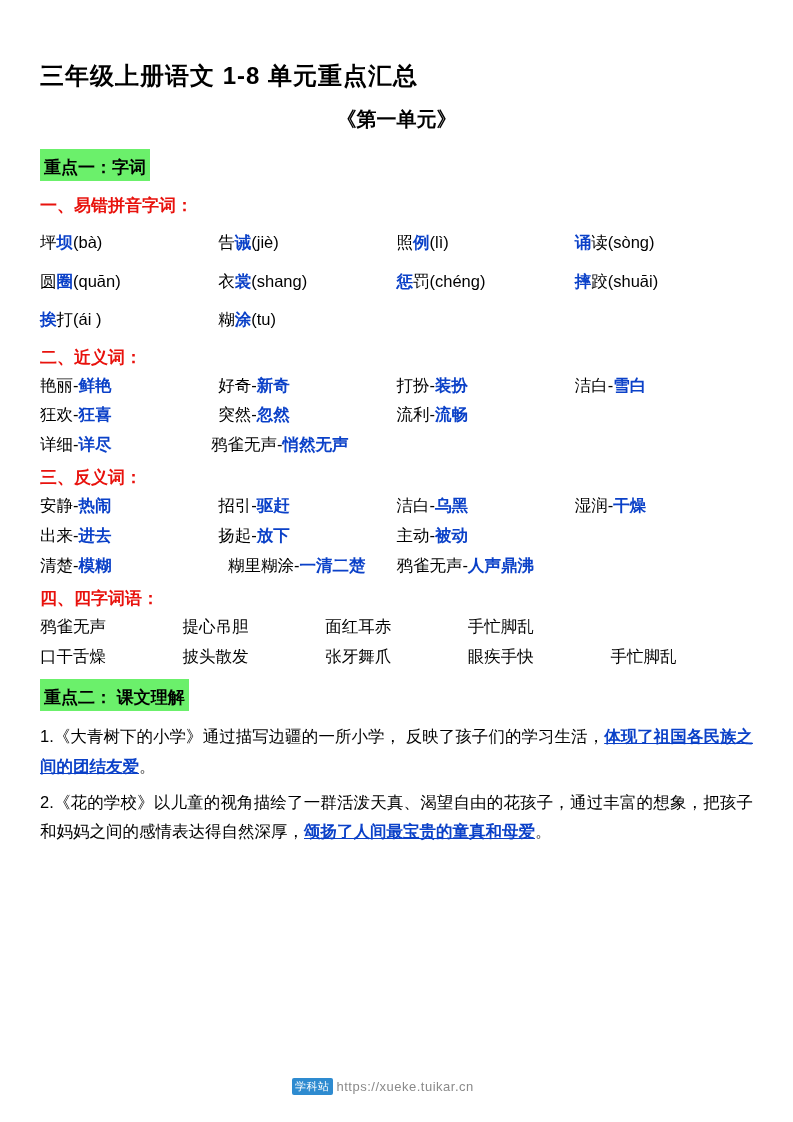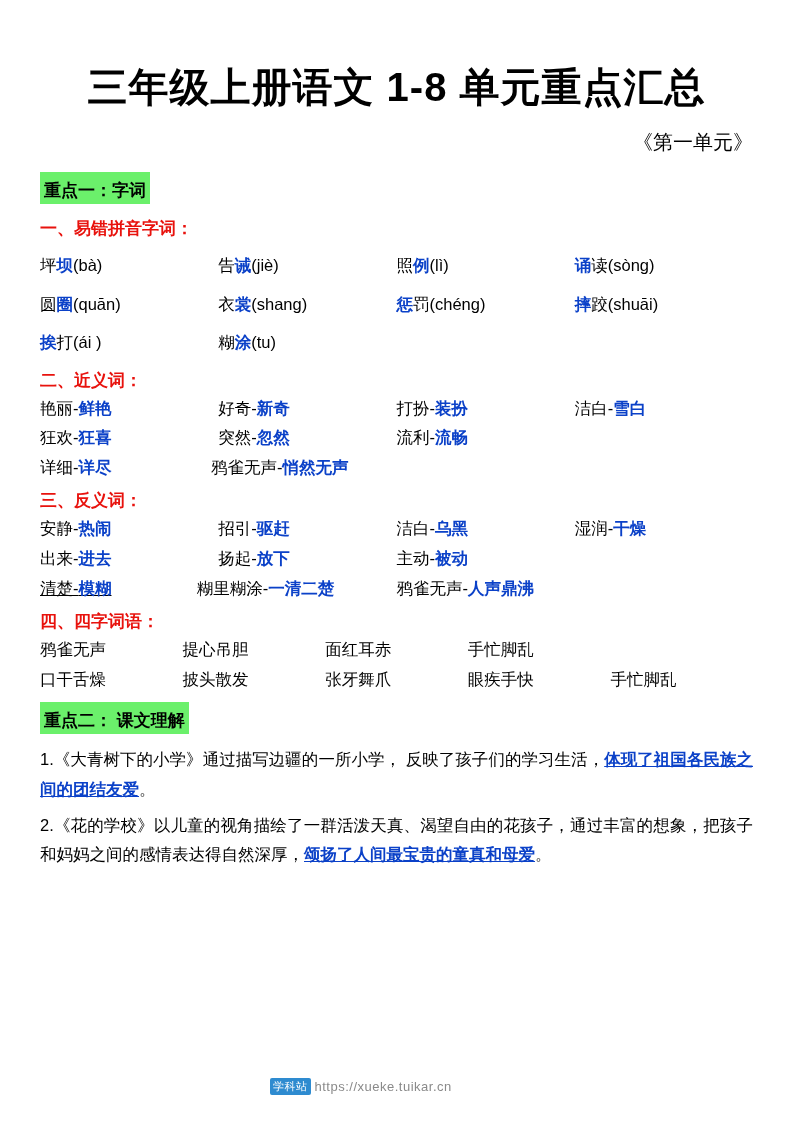--- a/index.html
+++ b/index.html
@@ -16,31 +16,30 @@
     overflow: hidden;
   }
   .page {
     padding: 44px 40px 0 40px;
     box-sizing: border-box;
     width: 793px;
     height: 1122px;
     position: relative;
   }
   .doc-title {
-    text-align: center;
-    font-size: 40px;
+    font-size: 24px;
     font-weight: bold;
     letter-spacing: 1px;
     margin: 16px 0 14px 0;
     color: #000;
   }
   .unit-title {
-    text-align: right;
+    text-align: center;
     font-size: 20px;
-    font-weight: normal;
+    font-weight: bold;
     margin: 8px 0 10px 0;
     color: #000;
   }
   .key-heading {
     display: inline-block;
     background: #6bf06b;
     font-size: 17px;
     font-weight: bold;
     padding: 7px 4px 2px 4px;
     margin: 6px 0 4px 0;
@@ -70,40 +69,40 @@
     margin: 7px 0;
     text-align: justify;
   }
   .ul-blue {
     color: #0b41c8;
     font-weight: bold;
     text-decoration: underline;
   }
   .watermark {
     position: absolute;
-    left: 270px;
+    left: 292px;
     top: 1078px;
     font-size: 13px;
     color: #8a8a8a;
     letter-spacing: 0.5px;
   }
   .watermark .mark {
     display: inline-block;
     background: #2e8bd0;
     color: #fff;
     font-size: 11px;
     padding: 1px 3px;
     border-radius: 2px;
     margin-right: 4px;
     vertical-align: 1px;
   }
   .fourchar .cell { width: 20%; }
-  .w-28 { width: 28%; }
+  .w-28 { width: 28%; text-align: center; }
   .w-24 { width: 24%; }
-  .w-22 { width: 22%; text-decoration: underline; }
+  .w-22 { width: 22%; }
 </style>
 </head>
 <body>
 
 <div class="page">
 
   <div class="doc-title">三年级上册语文 1-8 单元重点汇总</div>
   <div class="unit-title">《第一单元》</div>
 
   <div><span class="key-heading">重点一：字词</span></div>

